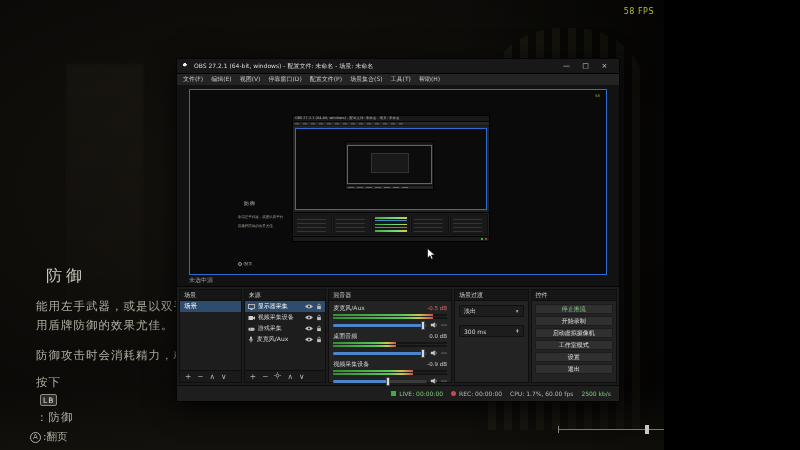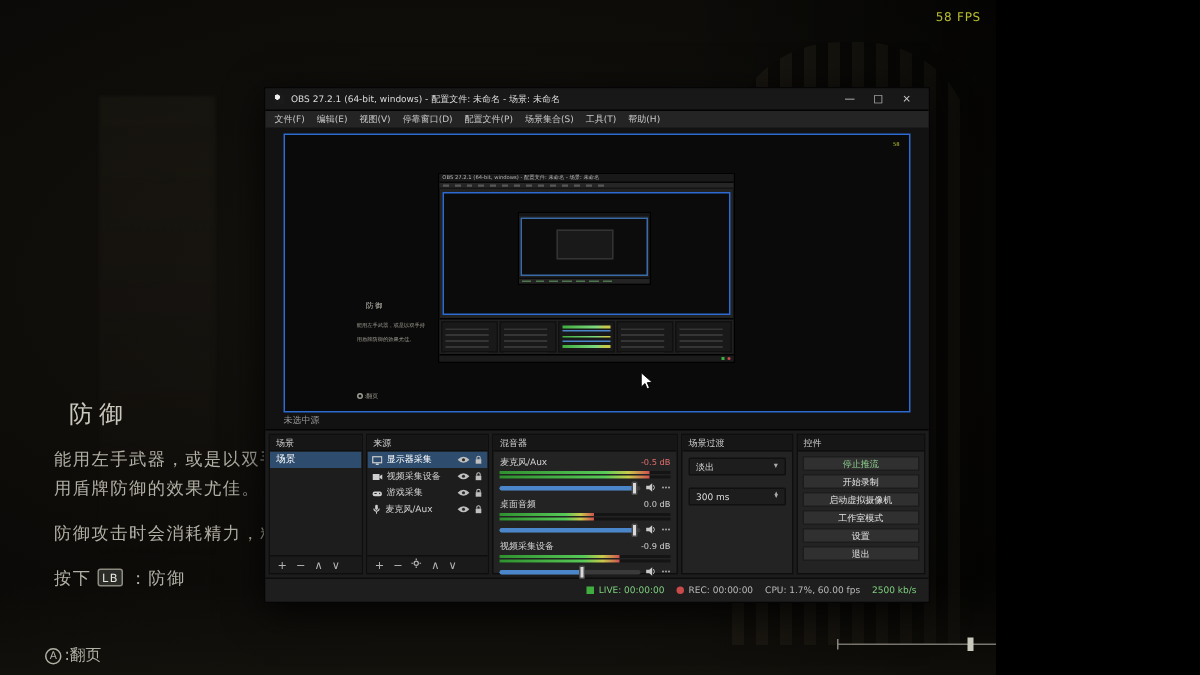--- a/index.html
+++ b/index.html
@@ -20,21 +20,21 @@
     background: linear-gradient(180deg, rgba(70,62,44,0.14), rgba(0,0,0,0)); filter: blur(1px); }
   .floor { position:absolute; left:0; bottom:0; width:100%; height:64px;
     background: linear-gradient(0deg, rgba(34,31,22,0.38), transparent); }
 
   .fps { position:absolute; top:7px; right:10px; font-size:8px; color:#b6bd2f; letter-spacing:0.5px; }
 
   
   .tut-title { position:absolute; left:46px; top:266px; font-size:16px; color:#cac7bc; letter-spacing:4px; }
   .tut-line { position:absolute; font-size:11.5px; color:#b2b0a5; letter-spacing:1px; white-space:nowrap; }
   .tut-l1 { left:36px; top:299px; } .tut-l2 { left:36px; top:318px; } .tut-l3 { left:36px; top:348px; }
-  .tut-press { left:36px; top:375px; display:flex; align-items:center; }
+  .tut-press { left:36px; top:375px; display:flex; align-items:flex-start;flex-direction:column; }
   .key-badge { display:inline-block; min-width:16px; padding:0 2px; height:12px; line-height:11px;
     background:#2c2c28; border:1px solid #8d8c80; border-radius:2px; font-size:7.5px; color:#e8e7dd;
     text-align:center; margin:4px 4px; }
   .page-prompt { position:absolute; left:30px; top:430px; display:flex; align-items:center; gap:2px;
     font-size:10.5px; color:#b2b0a5; }
   .circle-btn { width:11px; height:11px; border:1px solid #b2b0a5; border-radius:50%;
     display:flex; align-items:center; justify-content:center; font-size:7px; color:#b2b0a5; }
 
   
   .page-slider { position:absolute; left:558px; top:424px; width:132px; height:10px; }

